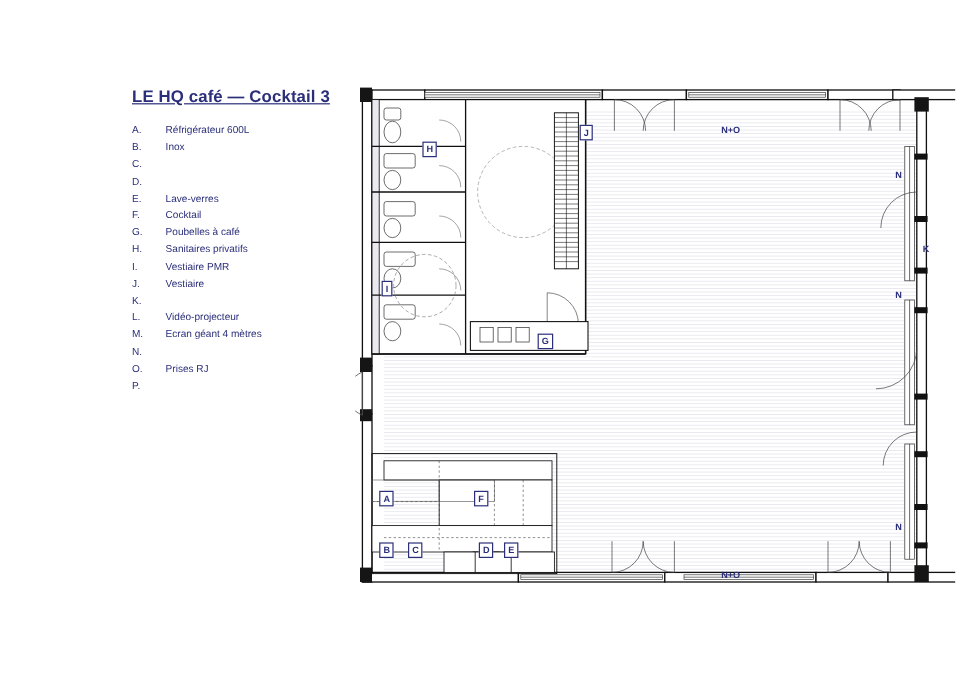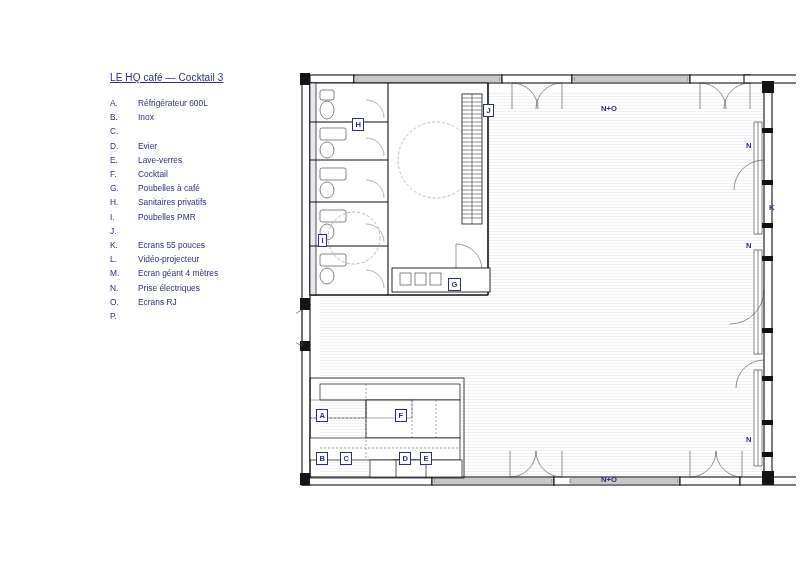--- a/index.html
+++ b/index.html
@@ -23,22 +23,22 @@
 
   
   .legend {
     position: absolute;
     left: 110px;
     top: 72px;
     width: 190px;
     color: #2b2f7a;
   }
   .legend-title {
-    font-size: 10px;
-    font-weight: normal;
+    font-size: 14px;
+    font-weight: bold;
     color: #2b2f7a;
     text-decoration: underline;
     letter-spacing: 0.1px;
     margin-bottom: 13px;
     white-space: nowrap;
   }
   .legend-list {
     display: block;
   }
   .legend-row {
@@ -99,64 +99,62 @@
       </div>
       <div class="legend-row">
         <span class="legend-key">B.</span>
         <span class="legend-label">Inox</span>
       </div>
       <div class="legend-row">
         <span class="legend-key">C.</span>
       </div>
       <div class="legend-row">
         <span class="legend-key">D.</span>
-        <span class="legend-label">Evier</span>
       </div>
       <div class="legend-row">
         <span class="legend-key">E.</span>
         <span class="legend-label">Lave-verres</span>
       </div>
       <div class="legend-row">
         <span class="legend-key">F.</span>
         <span class="legend-label">Cocktail</span>
       </div>
       <div class="legend-row">
         <span class="legend-key">G.</span>
         <span class="legend-label">Poubelles à café</span>
       </div>
       <div class="legend-row">
         <span class="legend-key">H.</span>
         <span class="legend-label">Sanitaires privatifs</span>
       </div>
       <div class="legend-row">
         <span class="legend-key">I.</span>
-        <span class="legend-label">Poubelles PMR</span>
+        <span class="legend-label">Vestiaire PMR</span>
       </div>
       <div class="legend-row">
         <span class="legend-key">J.</span>
+        <span class="legend-label">Vestiaire</span>
       </div>
       <div class="legend-row">
         <span class="legend-key">K.</span>
-        <span class="legend-label">Ecrans 55 pouces</span>
       </div>
       <div class="legend-row">
         <span class="legend-key">L.</span>
         <span class="legend-label">Vidéo-projecteur</span>
       </div>
       <div class="legend-row">
         <span class="legend-key">M.</span>
         <span class="legend-label">Ecran géant 4 mètres</span>
       </div>
       <div class="legend-row">
         <span class="legend-key">N.</span>
-        <span class="legend-label">Prise électriques</span>
       </div>
       <div class="legend-row">
         <span class="legend-key">O.</span>
-        <span class="legend-label">Ecrans RJ</span>
+        <span class="legend-label">Prises RJ</span>
       </div>
       <div class="legend-row">
         <span class="legend-key">P.</span>
       </div>
     </div>
   </div>
 
   <div class="plan">
     <svg width="500" height="445" viewBox="0 0 500 445">
       <defs>

